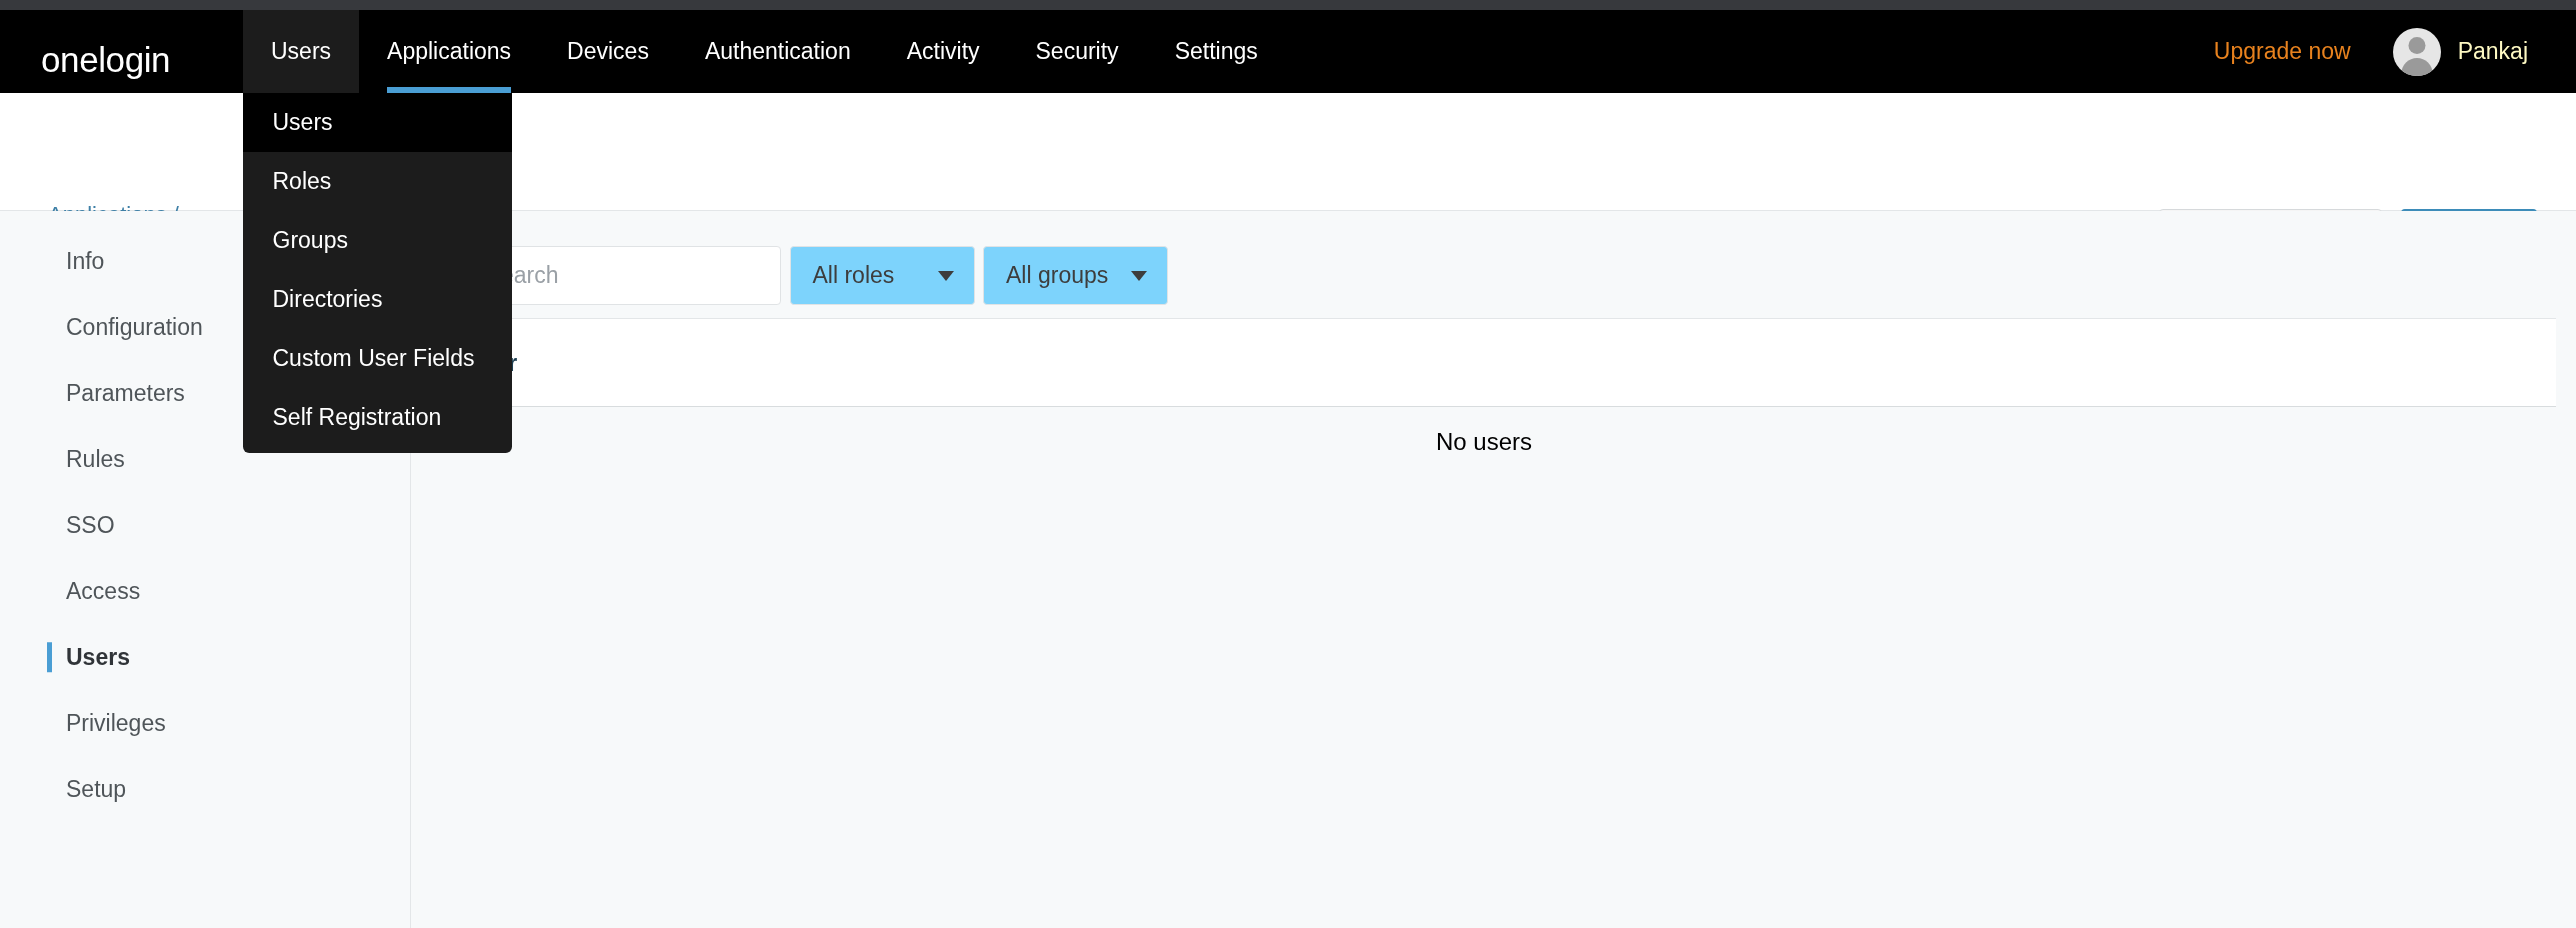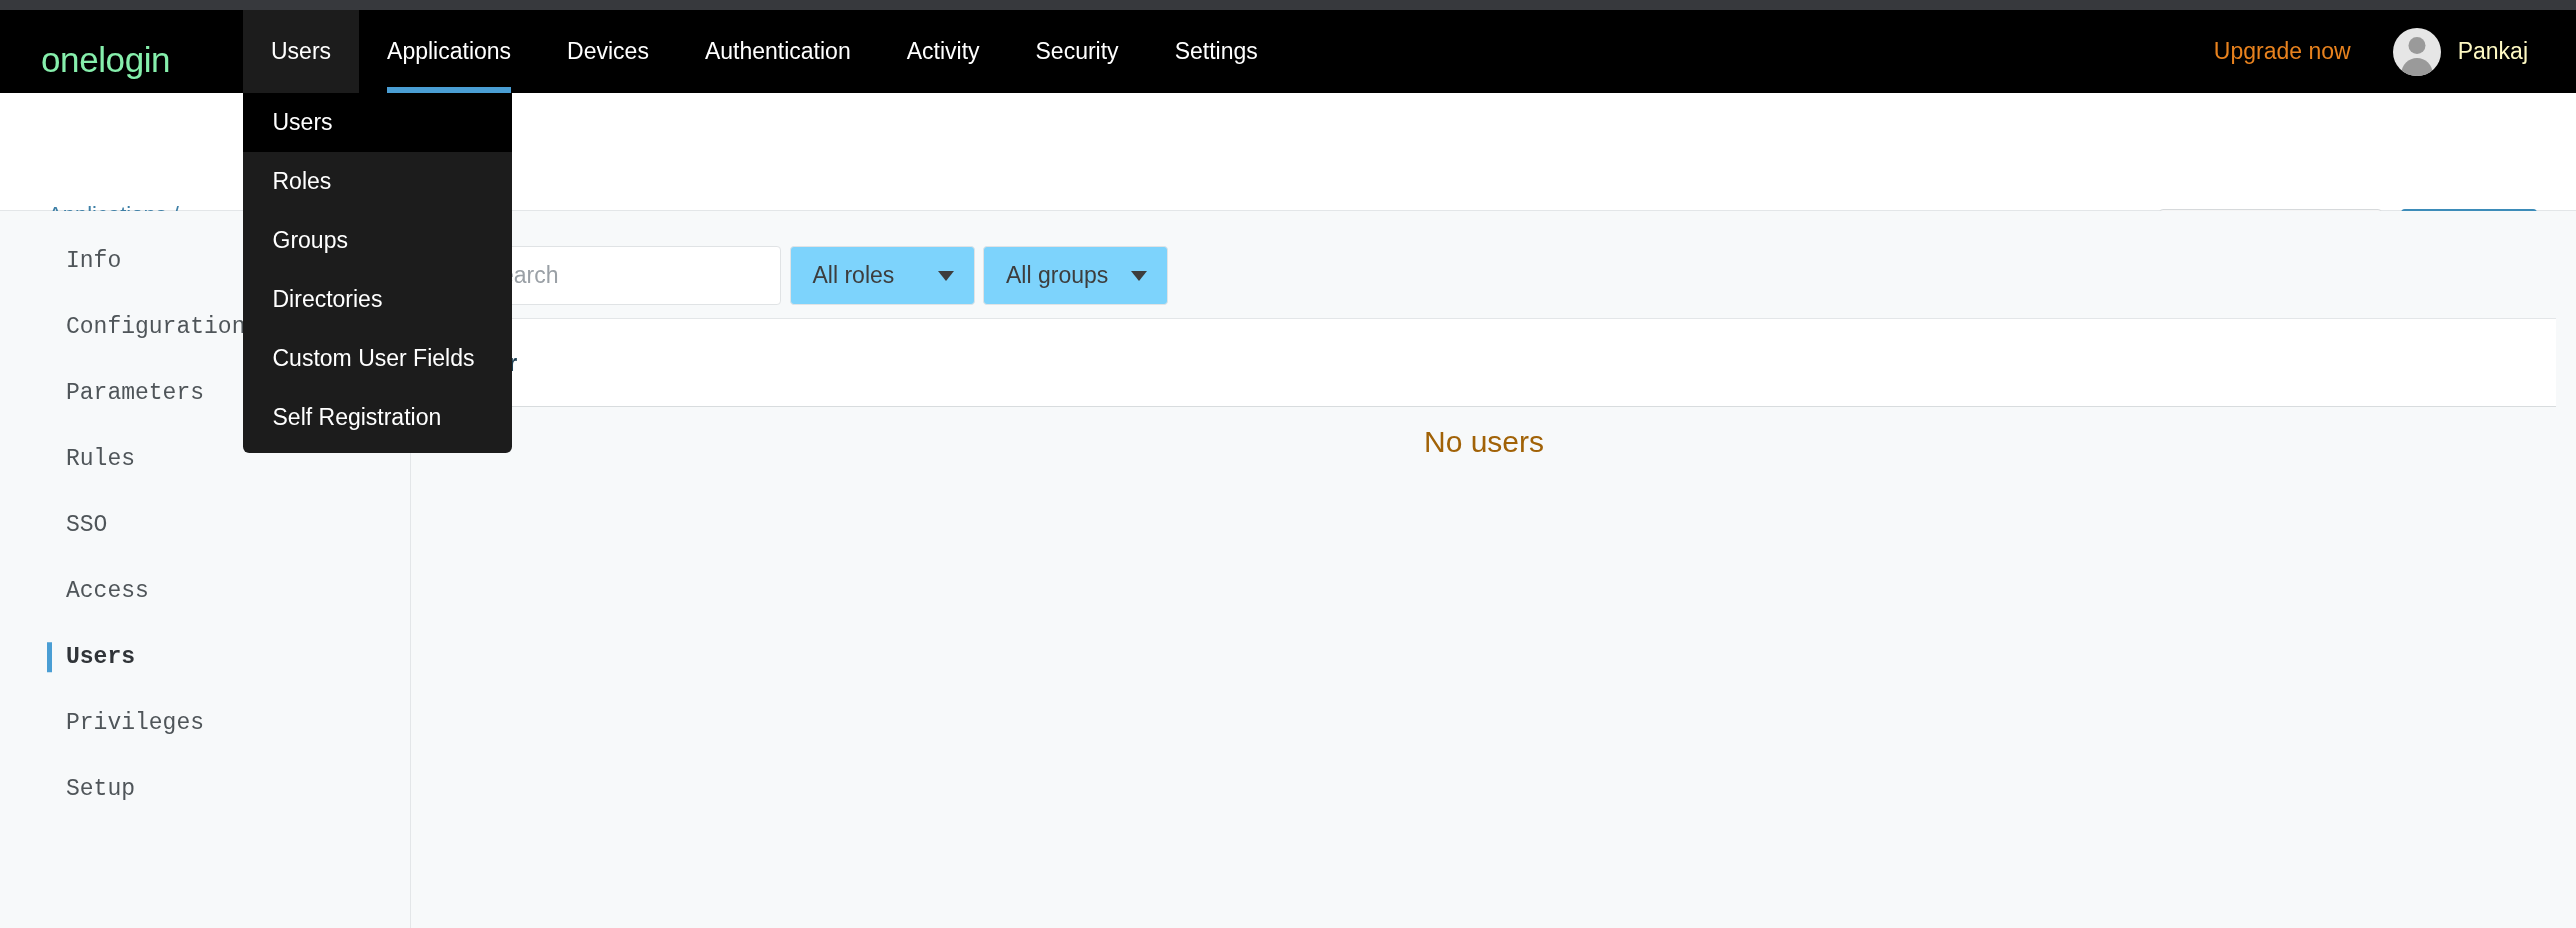--- a/index.html
+++ b/index.html
@@ -19,21 +19,21 @@
   }
 
   
   .navbar {
     position: absolute; left: 0; top: 10px;
     width: 2576px; height: 83px;
     background: #000000;
   }
   .logo {
     position: absolute; left: 41px; top: 31px;
-    color: #86efac;
+    color: #ffffff;
     font-size: 35px;
     font-weight: 400;
     letter-spacing: -0.4px;
     line-height: 37px;
     text-align: right;
   }
   .nav-items {
     position: absolute; left: 243px; top: 0;
     height: 83px;
     display: flex;
@@ -210,21 +210,20 @@
   .side-item {
     position: relative;
     height: 66px;
     display: flex;
     align-items: center;
     padding-left: 66px;
     font-size: 23px;
     color: #4f5559;
     cursor: pointer;
     white-space: nowrap;
-    font-family: Liberation Mono, monospace;
   }
   .side-item.active {
     font-weight: bold;
     color: #303438;
   }
   .side-item.active::before {
     content: "";
     position: absolute;
     left: 47px; top: 50%;
     transform: translateY(-50%);
@@ -293,22 +292,22 @@
     white-space: nowrap;
   }
   .empty-state {
     position: absolute;
     left: 0; top: 196px;
     width: 2144px;
     height: 70px;
     display: flex;
     align-items: center;
     justify-content: center;
-    font-size: 30px;
-    color: #a16207;
+    font-size: 24px;
+    color: #000000;
   }
 </style>
 </head>
 <body>
 
 <div class="top-strip"></div>
 
 <div class="navbar">
   <div class="logo">onelogin</div>
 

